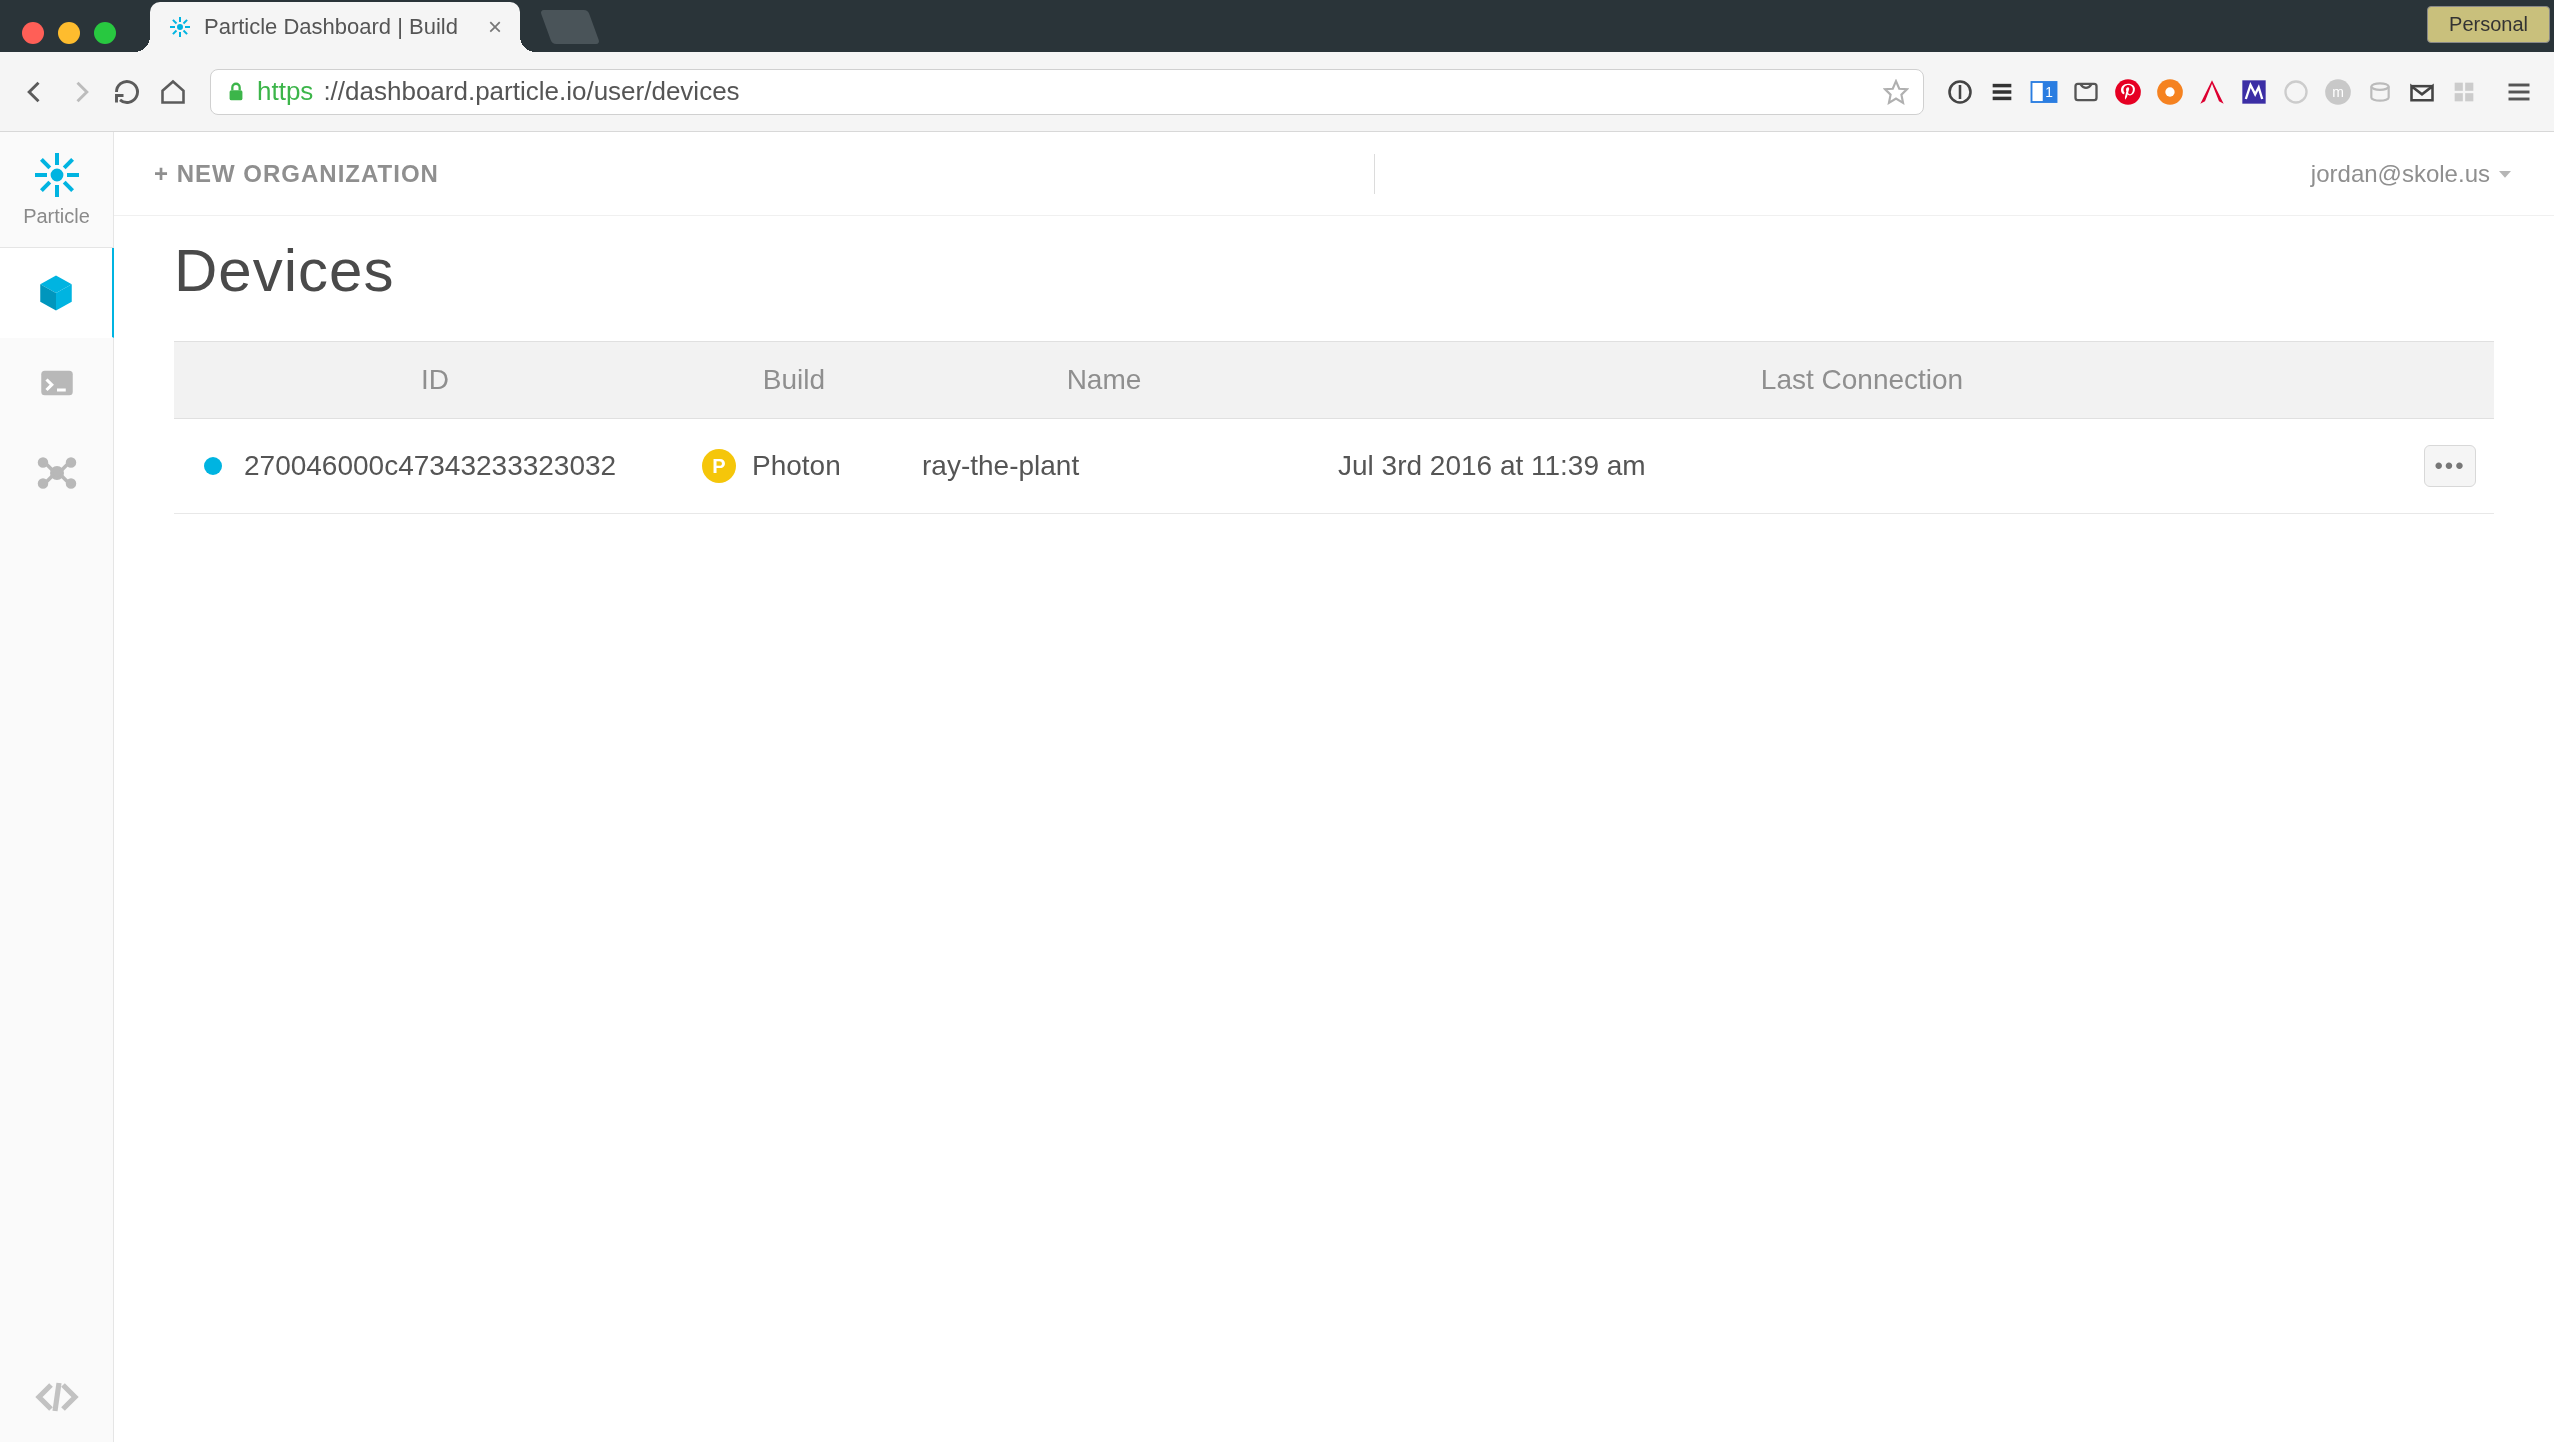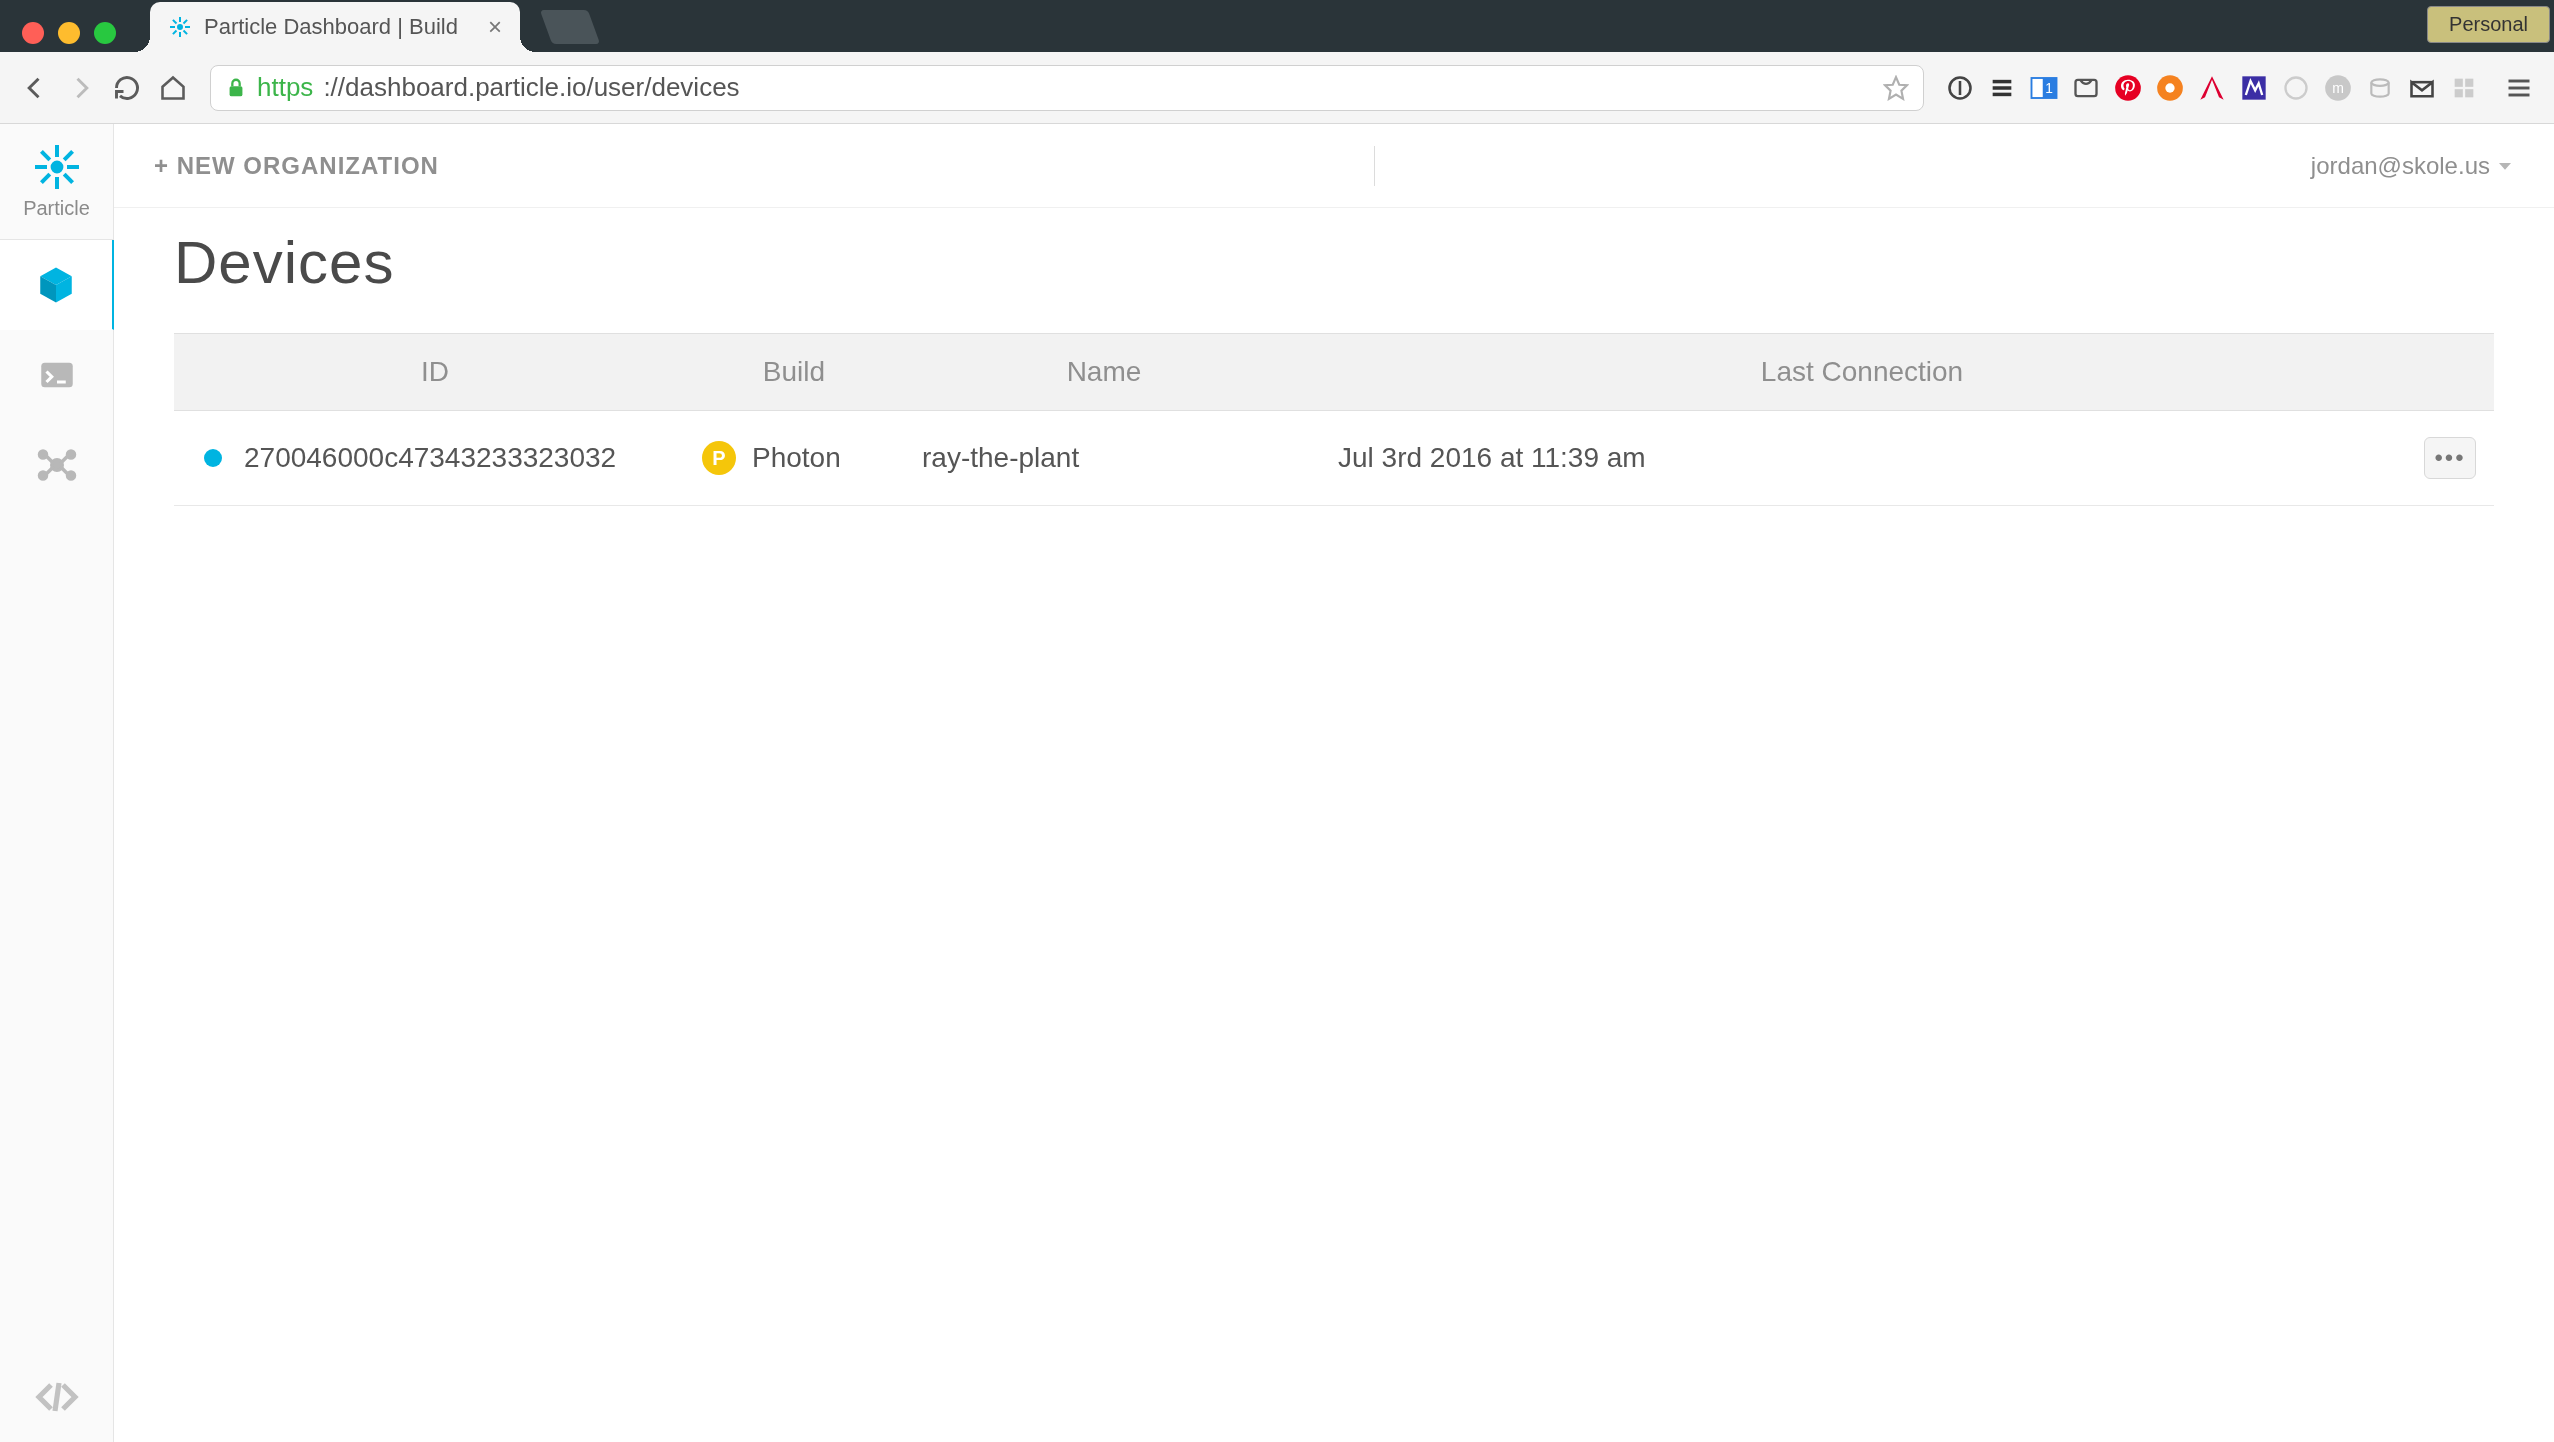--- a/index.html
+++ b/index.html
@@ -80,21 +80,21 @@
   border-radius: 4px;
   padding: 6px 21px;
   font-size: 20px;
   color: #333;
 }
 
 
 .toolbar {
   background: #f5f5f5;
   border-bottom: 1px solid #d8d8d8;
-  height: 72px;
+  height: 80px;
   display: flex;
   align-items: center;
   padding: 0 16px;
   gap: 8px;
 }
 
 .tb-ico {
   width: 38px; height: 38px;
   display: flex; align-items: center; justify-content: center;
   color: #5b5b5b;

